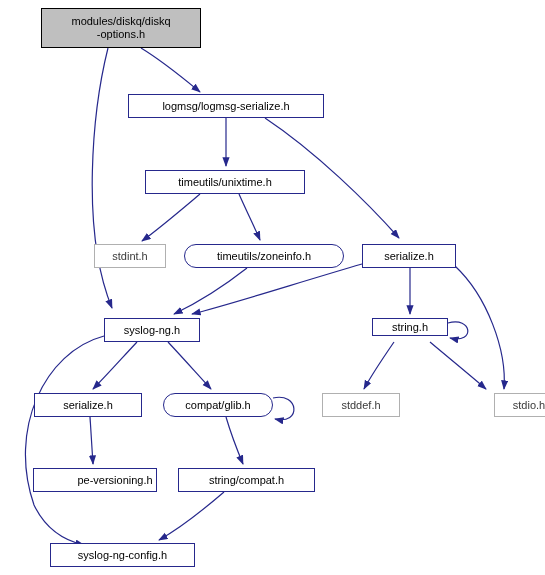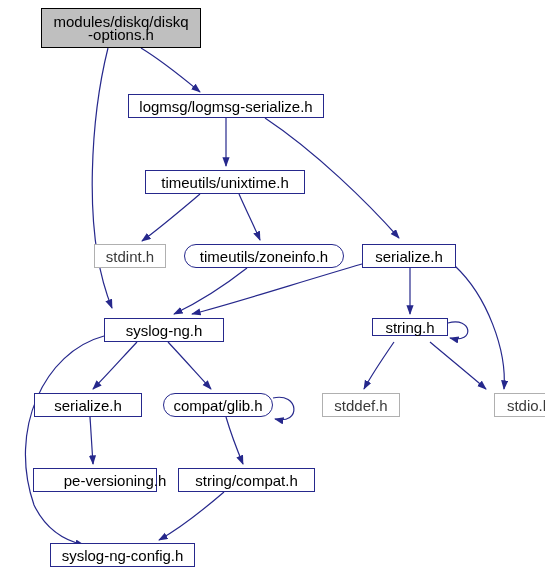--- a/index.html
+++ b/index.html
@@ -22,21 +22,21 @@
     width: 545px;
     height: 575px;
   }
   .node {
     position: absolute;
     box-sizing: border-box;
     display: flex;
     align-items: center;
     justify-content: center;
     text-align: center;
-    font-size: 15px;
+    font-size: 11px;
     line-height: 13px;
     color: #000000;
     background: #ffffff;
     border: 1px solid #26288c;
     white-space: pre;
   }
   .node.root {
     background: #bfbfbf;
     border: 1px solid #000000;
   }
@@ -106,21 +106,21 @@
   <div class="node" style="left:128px; top:94px; width:196px; height:24px;">logmsg/logmsg-serialize.h</div>
 
   <div class="node" style="left:145px; top:170px; width:160px; height:24px;">timeutils/unixtime.h</div>
 
   <div class="node ext" style="left:94px; top:244px; width:72px; height:24px;">stdint.h</div>
 
   <div class="node" style="left:184px; top:244px; width:160px; height:24px;border-radius:12px;">timeutils/zoneinfo.h</div>
 
   <div class="node" style="left:362px; top:244px; width:94px; height:24px;">serialize.h</div>
 
-  <div class="node" style="left:104px; top:318px; width:120px; height:24px;">syslog-ng.h</div>
+  <div class="node" style="left:104px; top:318px; width:96px; height:24px;">syslog-ng.h</div>
 
   <div class="node" style="left:372px; top:318px; width:76px; height:18px;">string.h</div>
 
   <div class="node" style="left:34px; top:393px; width:108px; height:24px;">serialize.h</div>
 
   <div class="node" style="left:163px; top:393px; width:110px; height:24px;border-radius:12px;">compat/glib.h</div>
 
   <div class="node ext" style="left:322px; top:393px; width:78px; height:24px;">stddef.h</div>
 
   <div class="node ext" style="left:494px; top:393px; width:70px; height:24px;">stdio.h</div>

